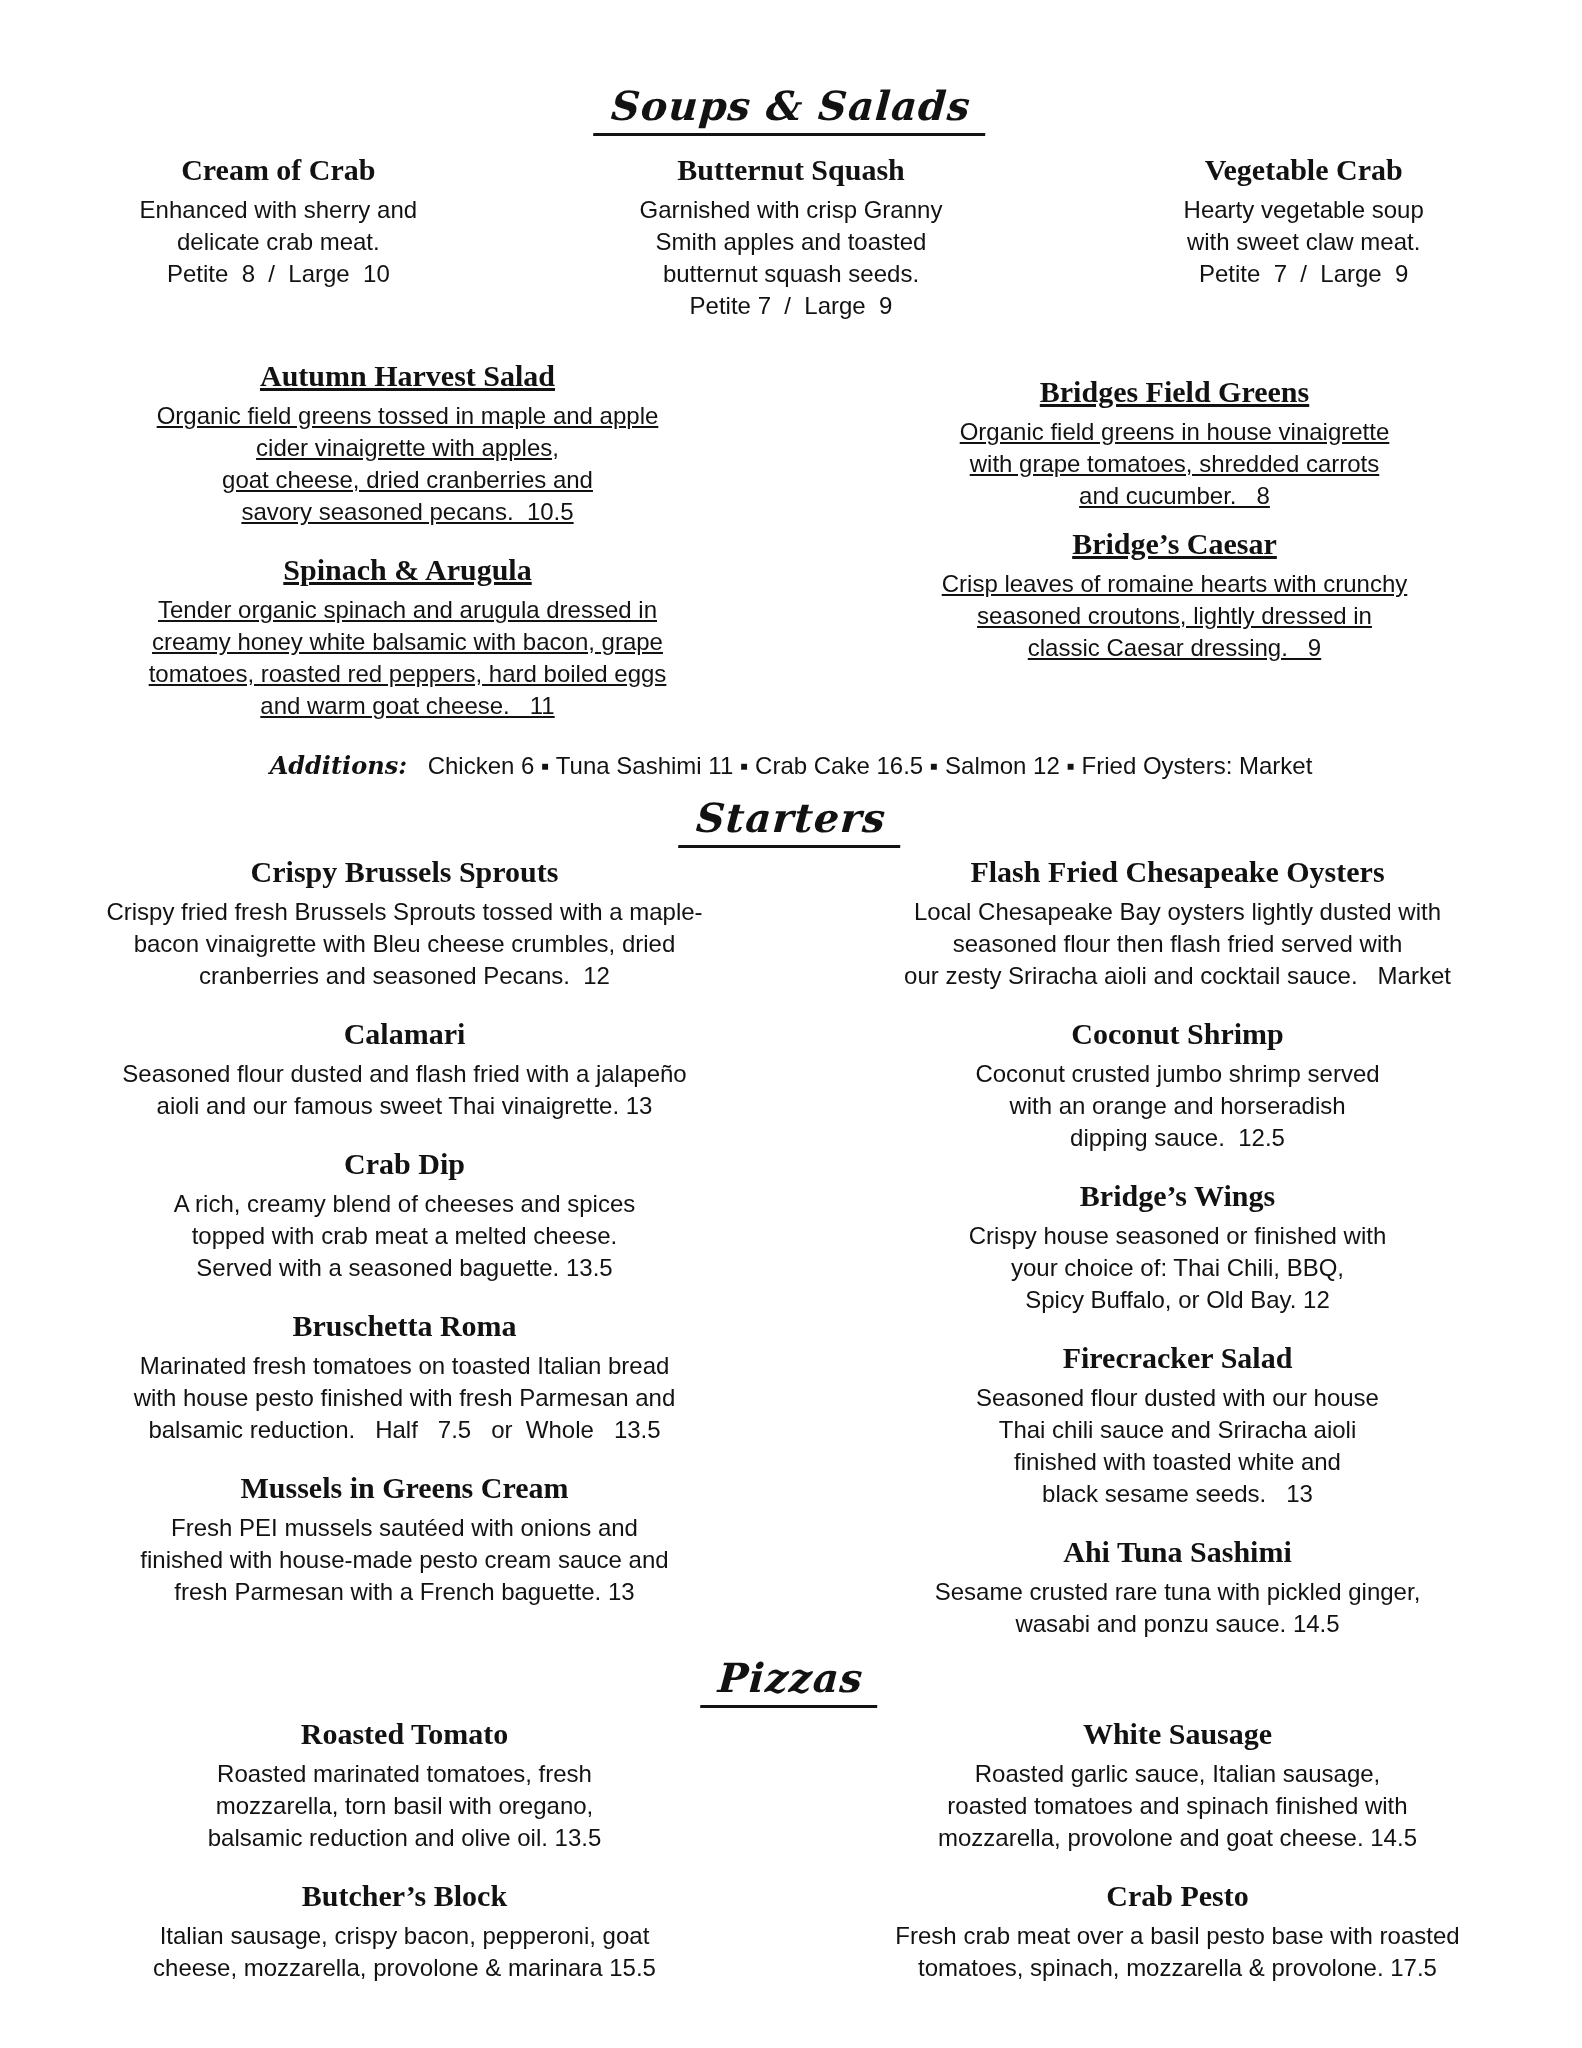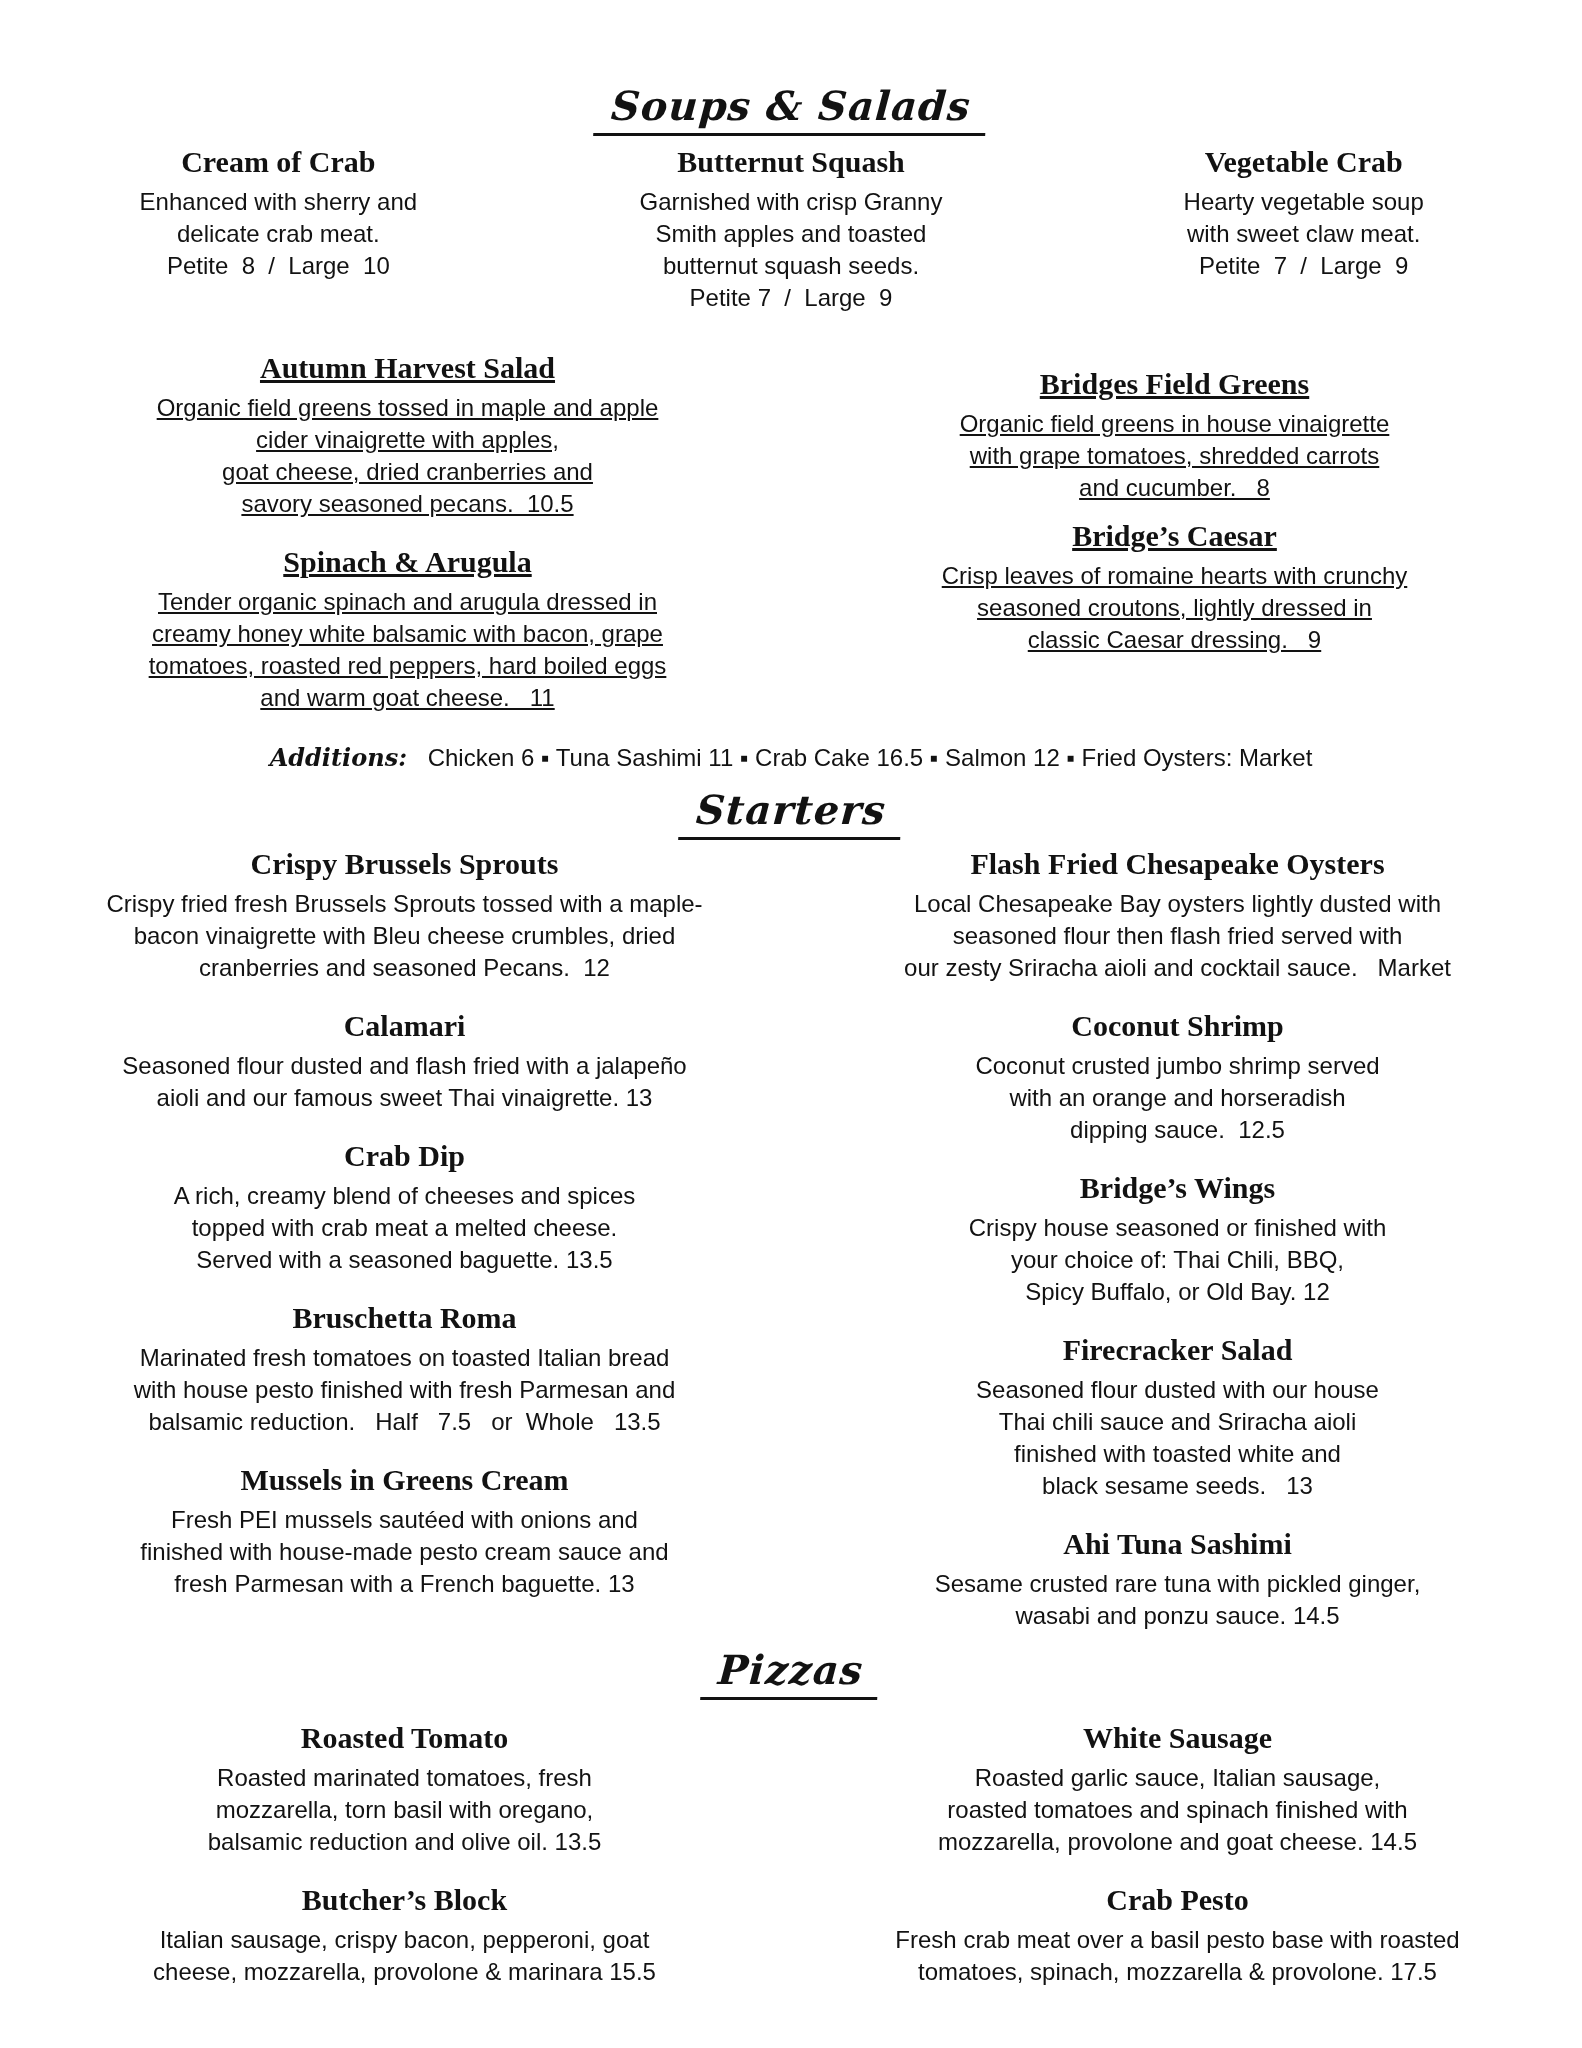--- a/index.html
+++ b/index.html
@@ -26,39 +26,39 @@
   .item-name {
     font-family:"Liberation Serif", serif;
     font-weight:700; font-size:30px; line-height:36px;
     text-align:center; margin-bottom:6px;
   }
   .item-desc {
     font-size:24px; line-height:32px;
     text-align:center; white-space:pre-wrap;
   }
 
-  .soups-row { display:grid; grid-template-columns:1fr 1fr 1fr; column-gap:16px; margin-top:8px; }
+  .soups-row { display:grid; grid-template-columns:1fr 1fr 1fr; column-gap:16px; margin-top:16px; }
   .salads-row { display:grid; grid-template-columns:1fr 1fr; column-gap:12px; margin-top:36px;text-decoration:underline; }
   .col { display:flex; flex-direction:column; gap:24px; }
   .col.tight { gap:14px; padding-top:16px; }
 
   .additions {
     margin-top:26px; text-align:center;
     font-size:24px; line-height:36px;
   }
   .additions-label {
     font-family:"DejaVu Serif", serif;
     font-style:italic; font-weight:700;
     font-size:24px; margin-right:14px;
   }
 
   .two-col { display:grid; grid-template-columns:1fr 1fr; column-gap:24px; margin-top:6px; }
   .section-starters .header-wrap { margin-top:10px; }
   .section-pizzas .header-wrap { margin-top:14px; }
-  .section-pizzas .two-col { margin-top:20px; }
+  .section-pizzas .two-col { margin-top:8px; }
 </style>
 </head>
 <body>
 
 <div class="page">
 
   <section class="section-soups">
     <div class="header-wrap">
       <h2 class="script-header">Soups &amp; Salads</h2>
     </div>

